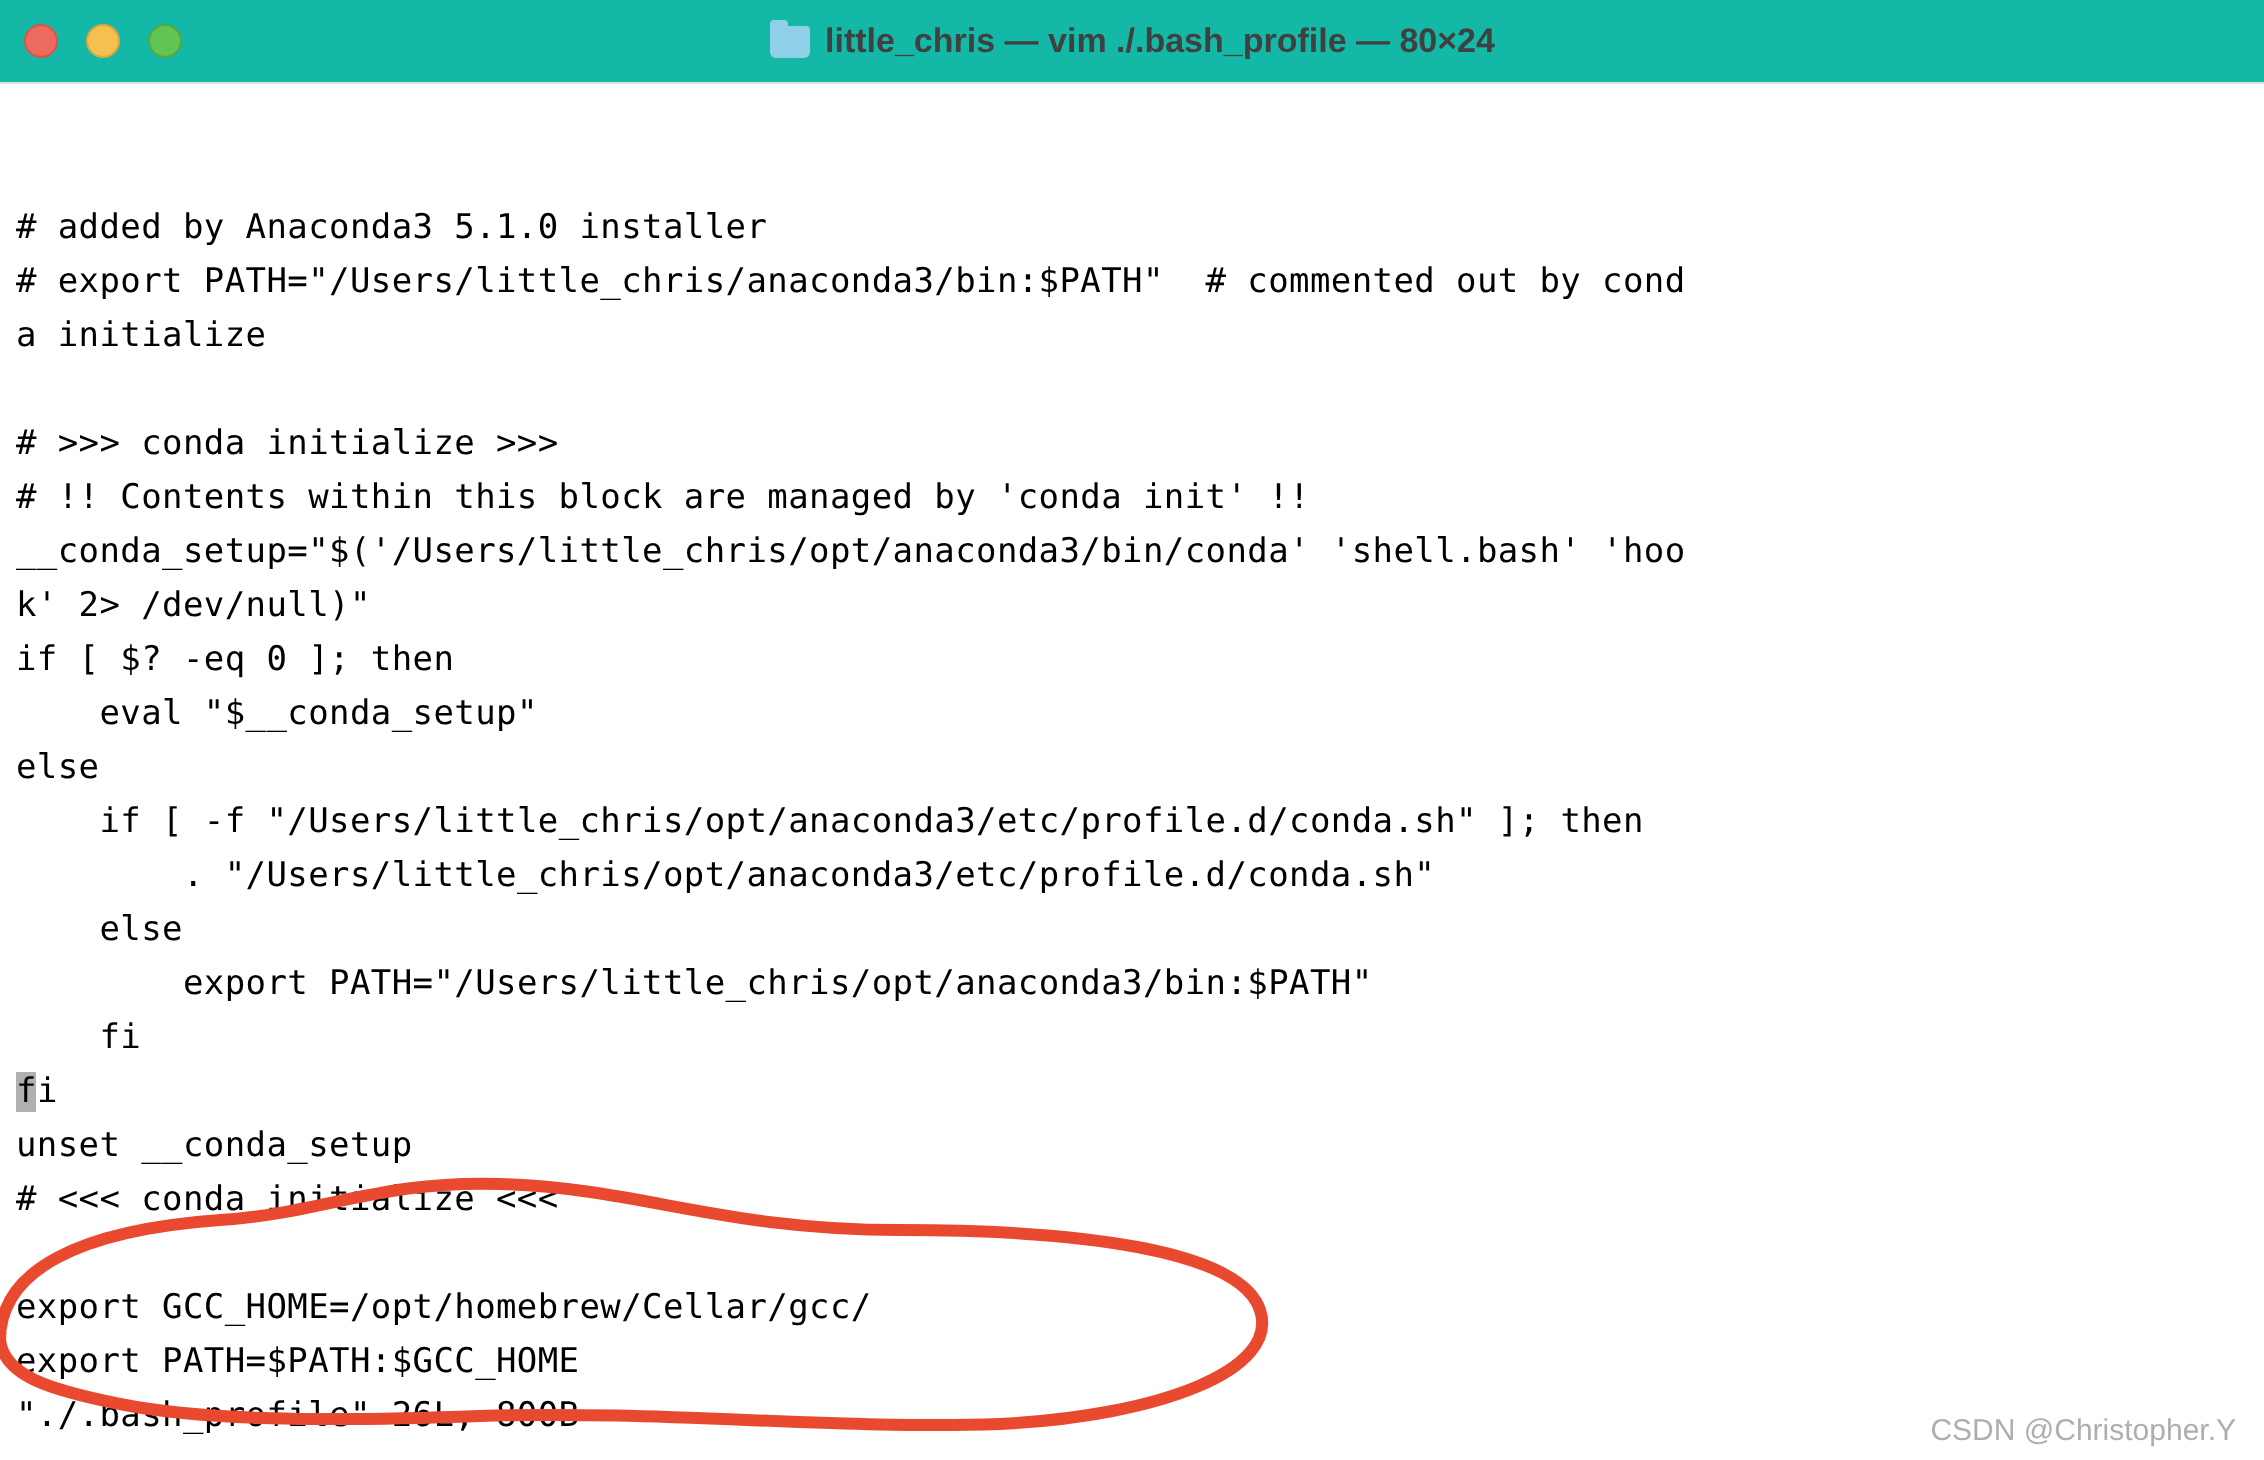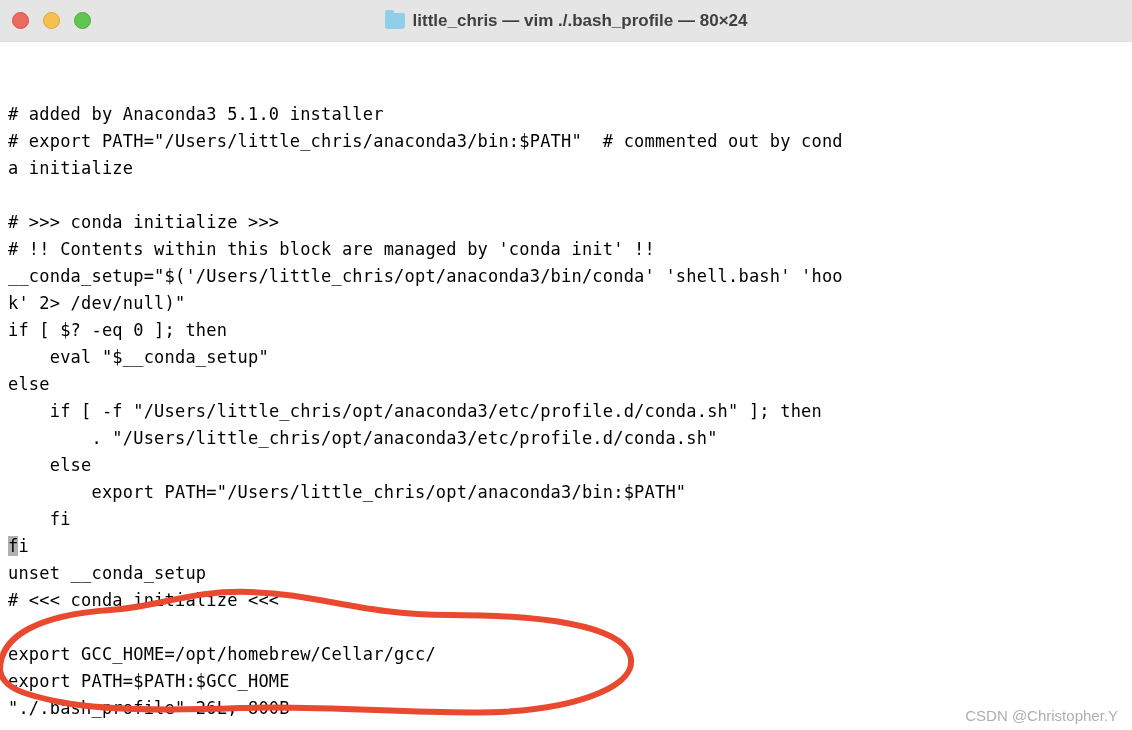--- a/index.html
+++ b/index.html
@@ -10,21 +10,21 @@
     body {
       font-family: -apple-system, BlinkMacSystemFont, "Helvetica Neue", sans-serif;
       background: #ffffff;
       width: 1132px;
       height: 730px;
       overflow: hidden;
       position: relative;
     }
     .titlebar {
       height: 42px;
-      background: #e5e5e5;
+      background: #14b8a6;
       border-bottom: 1px solid #e0e0de;
       display: flex;
       align-items: center;
       padding: 0 12px;
       position: relative;
     }
     .traffic-lights {
       display: flex;
       gap: 14px;
       align-items: center;

